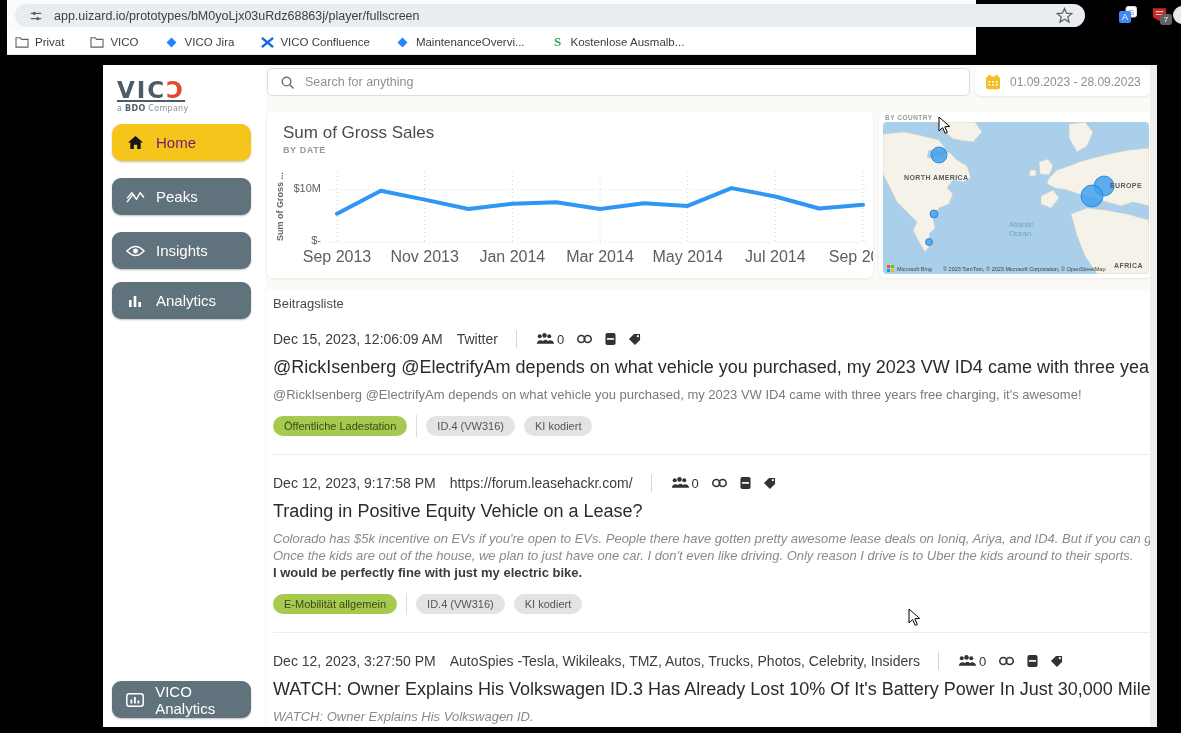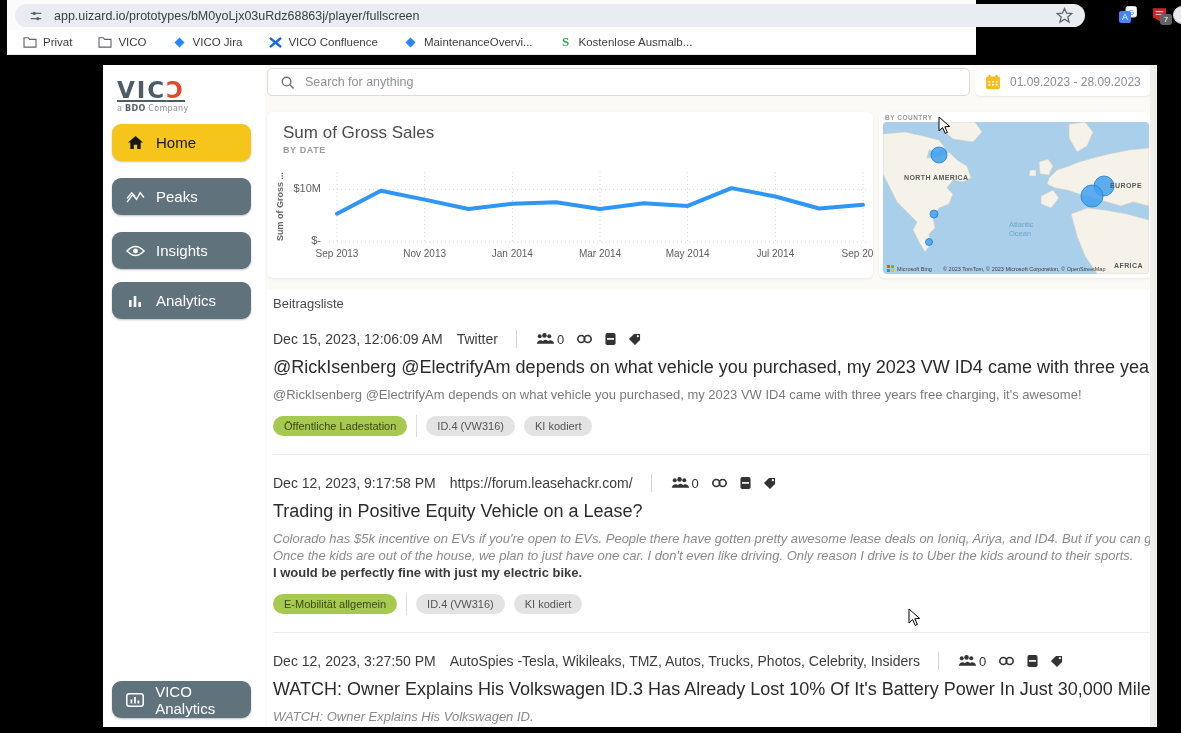--- a/index.html
+++ b/index.html
@@ -14,40 +14,40 @@
   #omnibox .url { font-size:12.5px; color:#3c4043; white-space:nowrap; overflow:hidden; }
   .chrome-ic { width:18px; height:18px; display:flex; align-items:center; justify-content:center; flex:0 0 auto; }
   #star-btn { position:absolute; left:1048px; top:6px; }
   #translate-btn { position:absolute; left:1112px; top:6px; }
   #ext-btn { position:absolute; left:1143px; top:5px; }
   #ext-badge { position:absolute; left:10px; top:9px; width:12px; height:11px; background:#5f6368;
     color:#fff; font-size:8px; border-radius:3px; text-align:center; line-height:11px; }
   #avatar-sliver { position:absolute; left:1166px; top:6px; width:18px; height:18px; border-radius:50%;
     background:#e8eaed; border:1px solid #dadce0; }
   #bookmarks { position:absolute; left:0; top:30px; right:0; height:25px; background:#fff;
-    border-bottom:1px solid #e8e8e8; display:flex; align-items:center; padding-left:16px; gap:26px; }
+    border-bottom:1px solid #e8e8e8; display:flex; align-items:center; padding-left:8px; gap:26px; }
   .bm { display:flex; align-items:center; gap:6px; font-size:11.5px; color:#3c4043; white-space:nowrap; }
   .bm-ic { width:14px; height:14px; display:flex; align-items:center; justify-content:center; }
 
   
   #app { position:absolute; left:103px; top:65px; width:1054px; height:662px; background:#fbfaf7; overflow:hidden; }
   #scroll-track { position:absolute; right:0; top:0; width:7px; height:662px; background:#f1efec; }
 
   
   #sidebar { position:absolute; left:0; top:0; width:162px; height:662px; background:#fff; }
   #logo { position:absolute; left:14px; top:12px; font-family:"DejaVu Sans", sans-serif; }
   #logo .word { font-size:23px; font-weight:bold; letter-spacing:2px; color:#4d5c66;text-decoration:underline; }
   #logo .word .last { color:#e2492f; }
   #logo .sub { font-size:8px; color:#8a9097; margin-top:1px; letter-spacing:.3px; }
   #logo .sub b { color:#55626c; }
   .navbtn { position:absolute; left:9px; width:139px; height:37px; border-radius:9px; background:#60727b;
     display:flex; align-items:center; padding-left:13px; gap:11px; color:#fff; font-size:15px; cursor:pointer;
     box-shadow:0 1px 2px rgba(0,0,0,.25); }
   .navbtn .nic { width:20px; height:18px; display:flex; align-items:center; justify-content:center; }
-  .navbtn.active { background:#f6c51c; color:#0f172a; }
+  .navbtn.active { background:#f6c51c; color:#701a75;border-radius:10px; }
   #nav-footer { top:616px; position:absolute; }
 
   
   #search-card { position:absolute; left:164px; top:3px; width:703px; height:28px; background:#fff;
     border:1px solid #dcdcd8; border-radius:5px; display:flex; align-items:center; padding:0 10px; gap:9px; }
   #search-card input { border:none; outline:none; flex:1; font-size:12.5px; color:#333;
     font-family:"Liberation Sans",sans-serif; background:transparent; }
   #search-card input::placeholder { color:#8b9196; }
   #date-pill { position:absolute; left:872px; top:3px; width:176px; height:28px; background:#fff;
     border-radius:6px; box-shadow:0 1px 2px rgba(0,0,0,.08); display:flex; align-items:center;
@@ -62,21 +62,21 @@
   #chart-subtitle { position:absolute; left:16px; top:33px; font-size:9px; font-weight:bold;
     letter-spacing:.6px; color:#9a9a9a; }
   #chart-ylabel { position:absolute; left:8px; top:56px; height:78px; display:flex; align-items:center; }
   #chart-ylabel span { writing-mode:vertical-rl; transform:rotate(180deg); font-size:9px; font-weight:bold;
     color:#666; white-space:nowrap; }
   .ytick { position:absolute; width:40px; text-align:right; font-size:11px; color:#605e5c; }
   #ytick-top { left:14px; top:70px; }
   #ytick-bot { left:14px; top:122px; }
   #chart-svg { position:absolute; left:62px; top:56px; }
   #chart-xlabels { position:absolute; left:62px; top:136px; width:540px; height:14px; }
-  #chart-xlabels span { position:absolute; transform:translateX(-50%); font-size:10px; color:#605e5c; white-space:nowrap; }
+  #chart-xlabels span { position:absolute; transform:translateX(-50%); font-size:16px; color:#605e5c; white-space:nowrap; }
 
   
   #map-card { position:absolute; left:776px; top:47px; width:273px; height:166px; background:#fff;
     border-radius:6px; box-shadow:0 1px 3px rgba(0,0,0,.07); overflow:hidden; }
   #map-subtitle { position:absolute; left:6px; top:2px; font-size:6.5px; font-weight:bold;
     letter-spacing:.5px; color:#9a9a9a; }
   #map-box { position:absolute; left:4px; top:10px; width:266px; height:152px; border-radius:4px; overflow:hidden; }
   .maplabel { position:absolute; font-size:7px; font-weight:bold; color:#595959; letter-spacing:.4px; white-space:nowrap; }
   #lbl-na { left:21px; top:52px; }
   #lbl-eu { left:227px; top:60px; }

